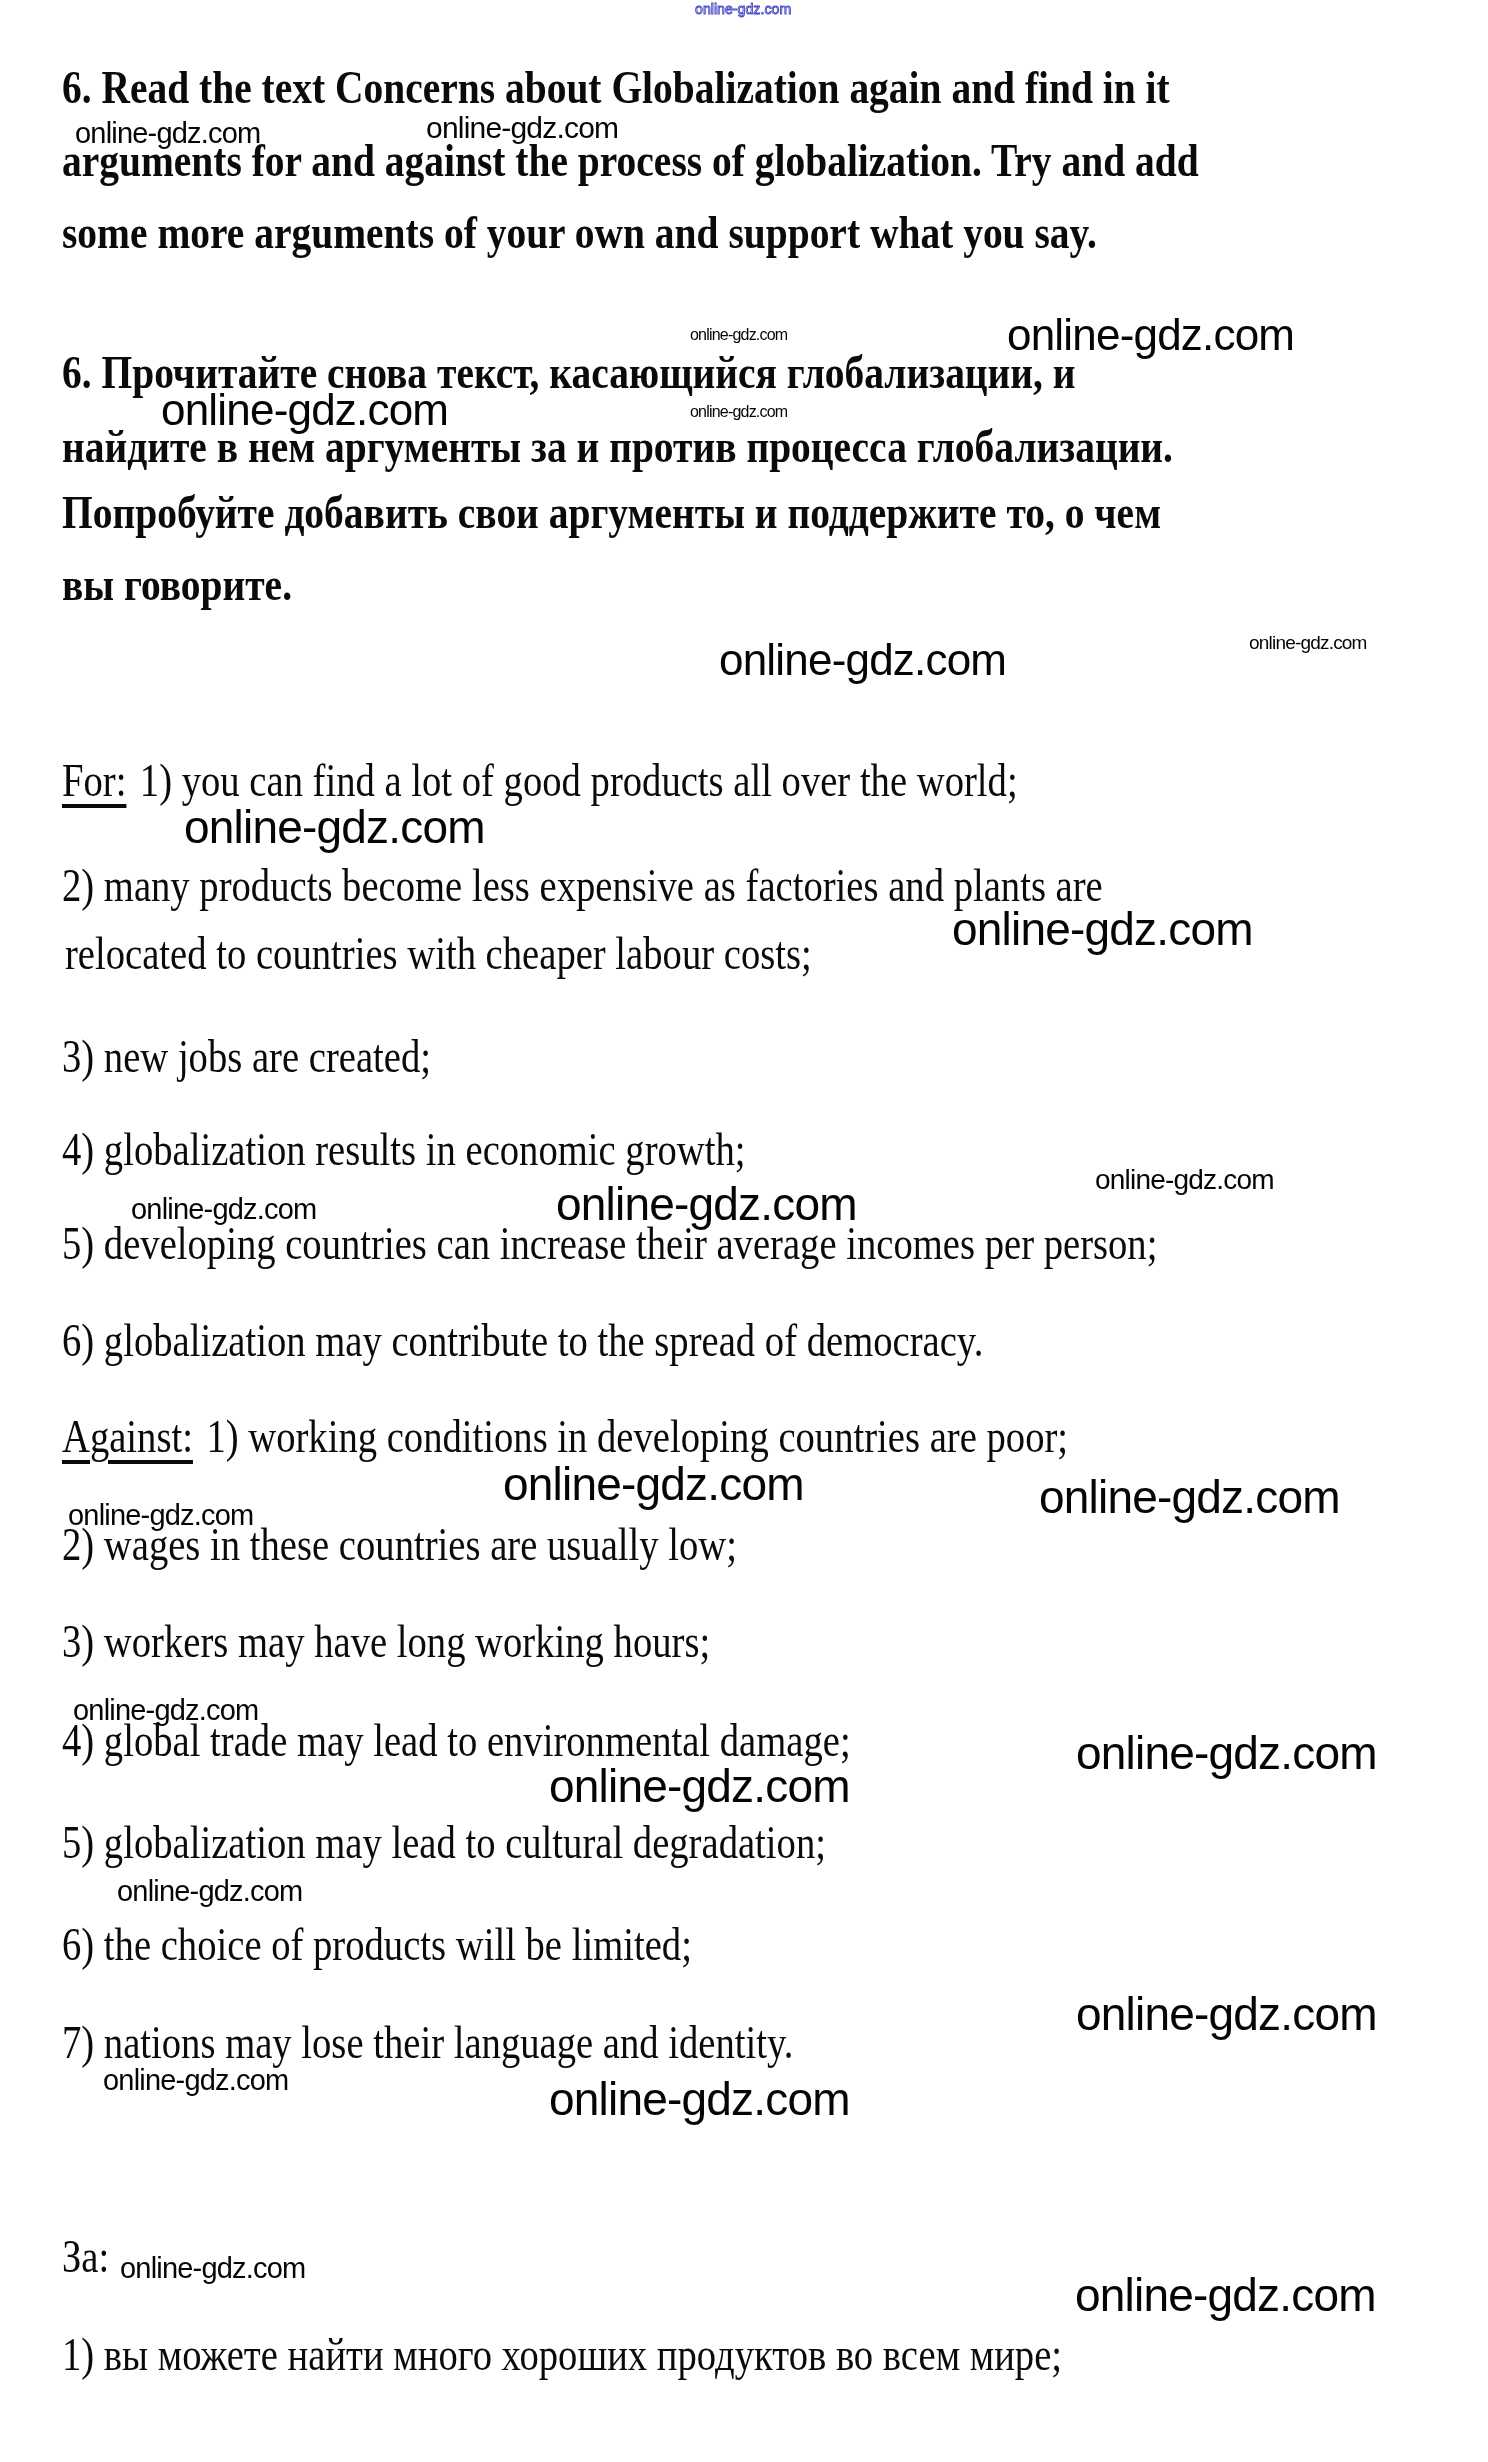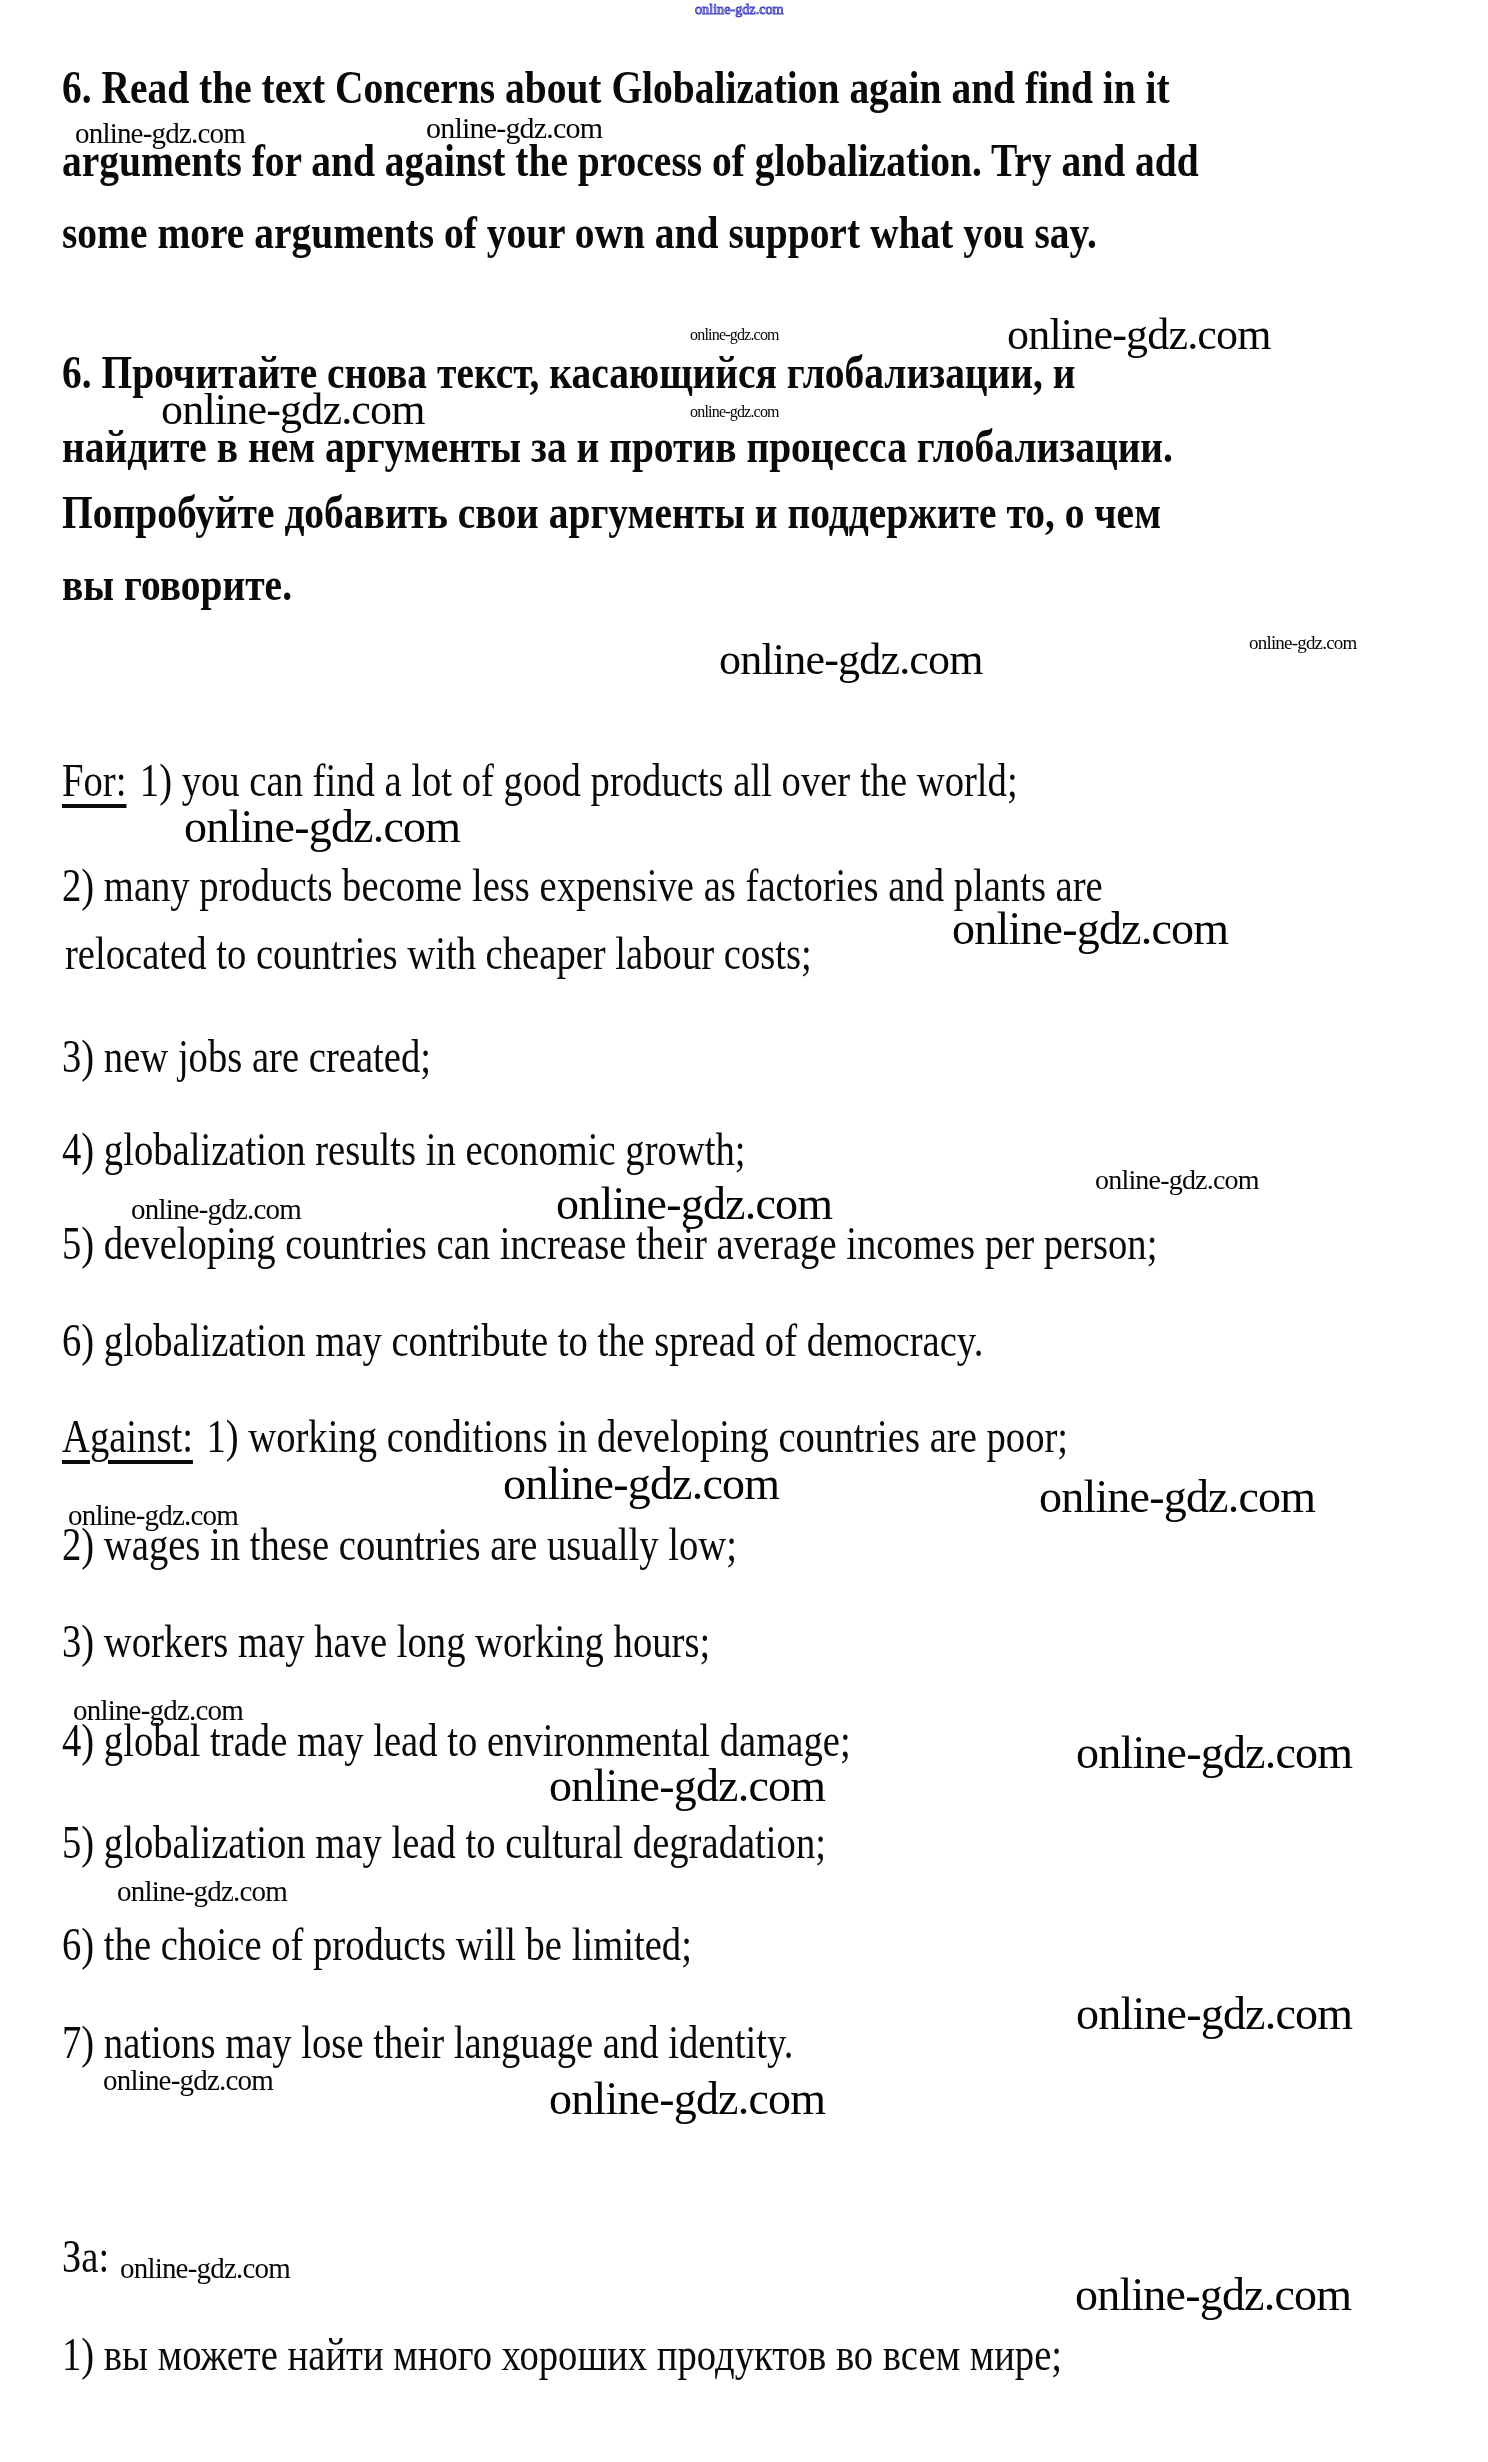--- a/index.html
+++ b/index.html
@@ -33,21 +33,21 @@
   }
   .u {
     text-decoration: underline;
     text-decoration-thickness: 4px;
     text-underline-offset: 8px;
   }
   .rest { margin-left: 16px; }
   
   .wm {
     position: absolute;
-    font-family: Liberation Serif, serif;
+    font-family: Liberation Sans, sans-serif;
     color: #050505;
     white-space: nowrap;
     line-height: 1;
     letter-spacing: -0.8px;
   }
   .wm-blue {
     color: rgba(255,255,255,0.05);
     -webkit-text-stroke: 0.9px #4646c4;
     letter-spacing: 0;
   }

